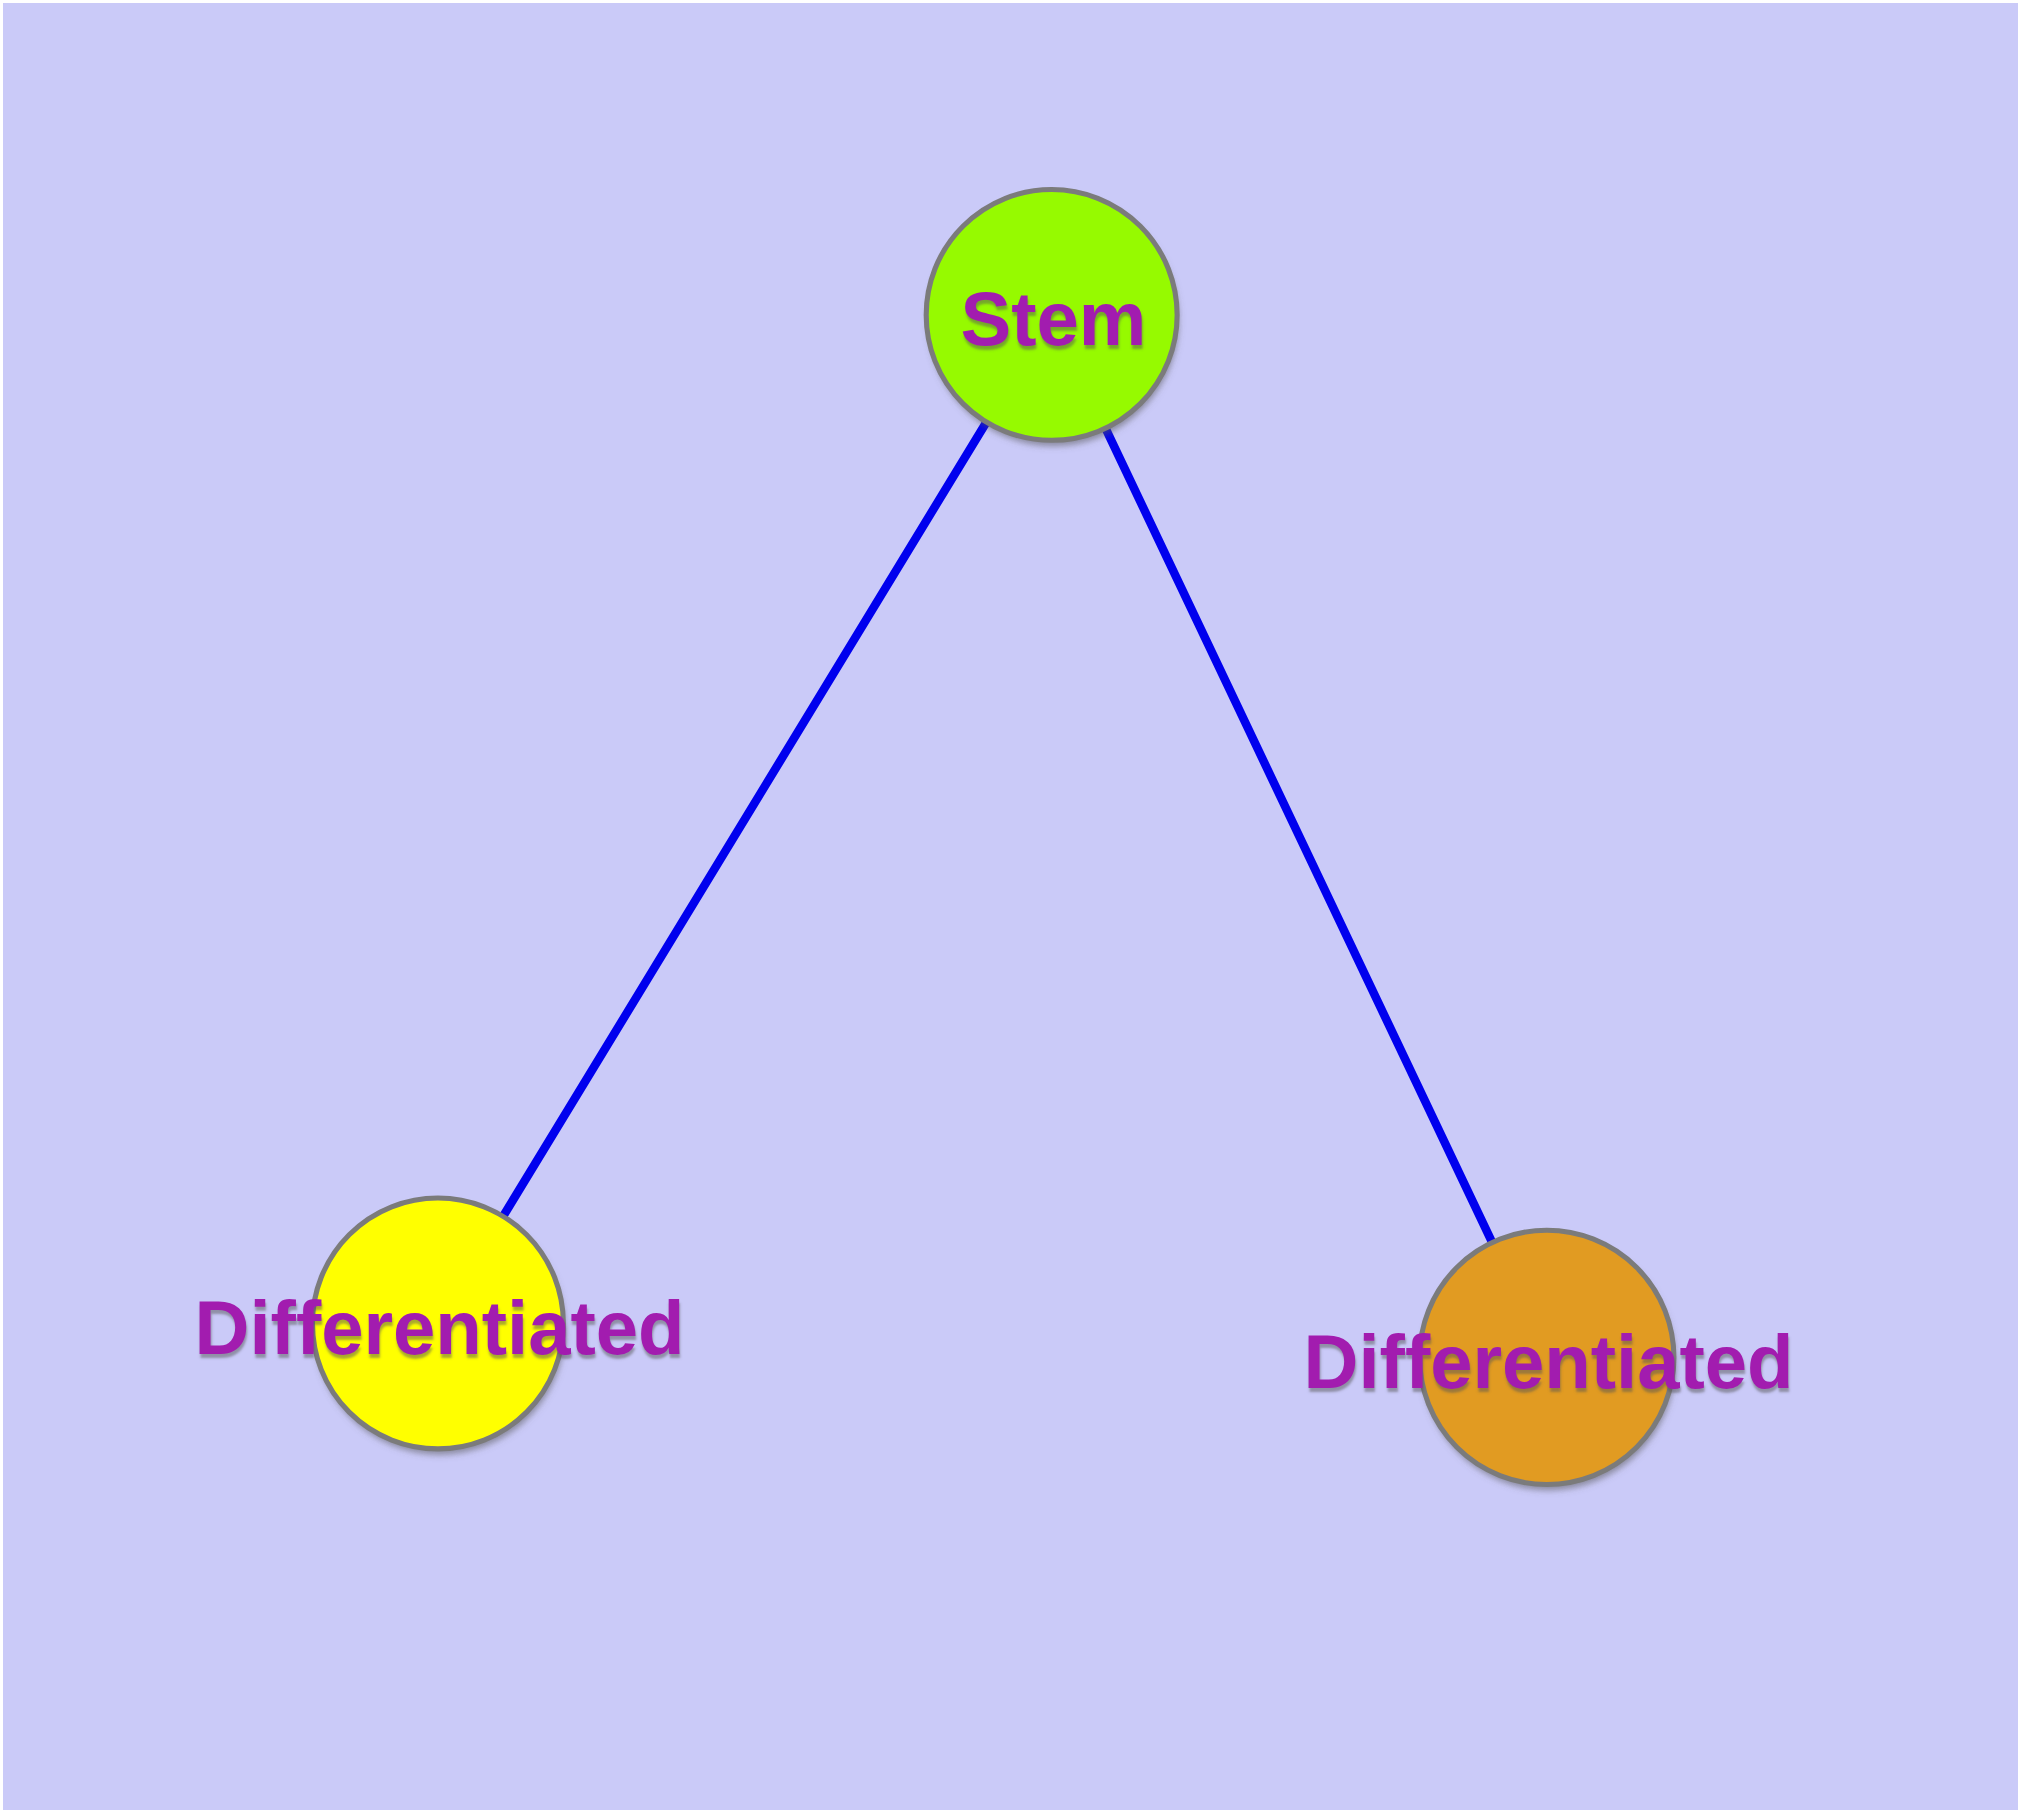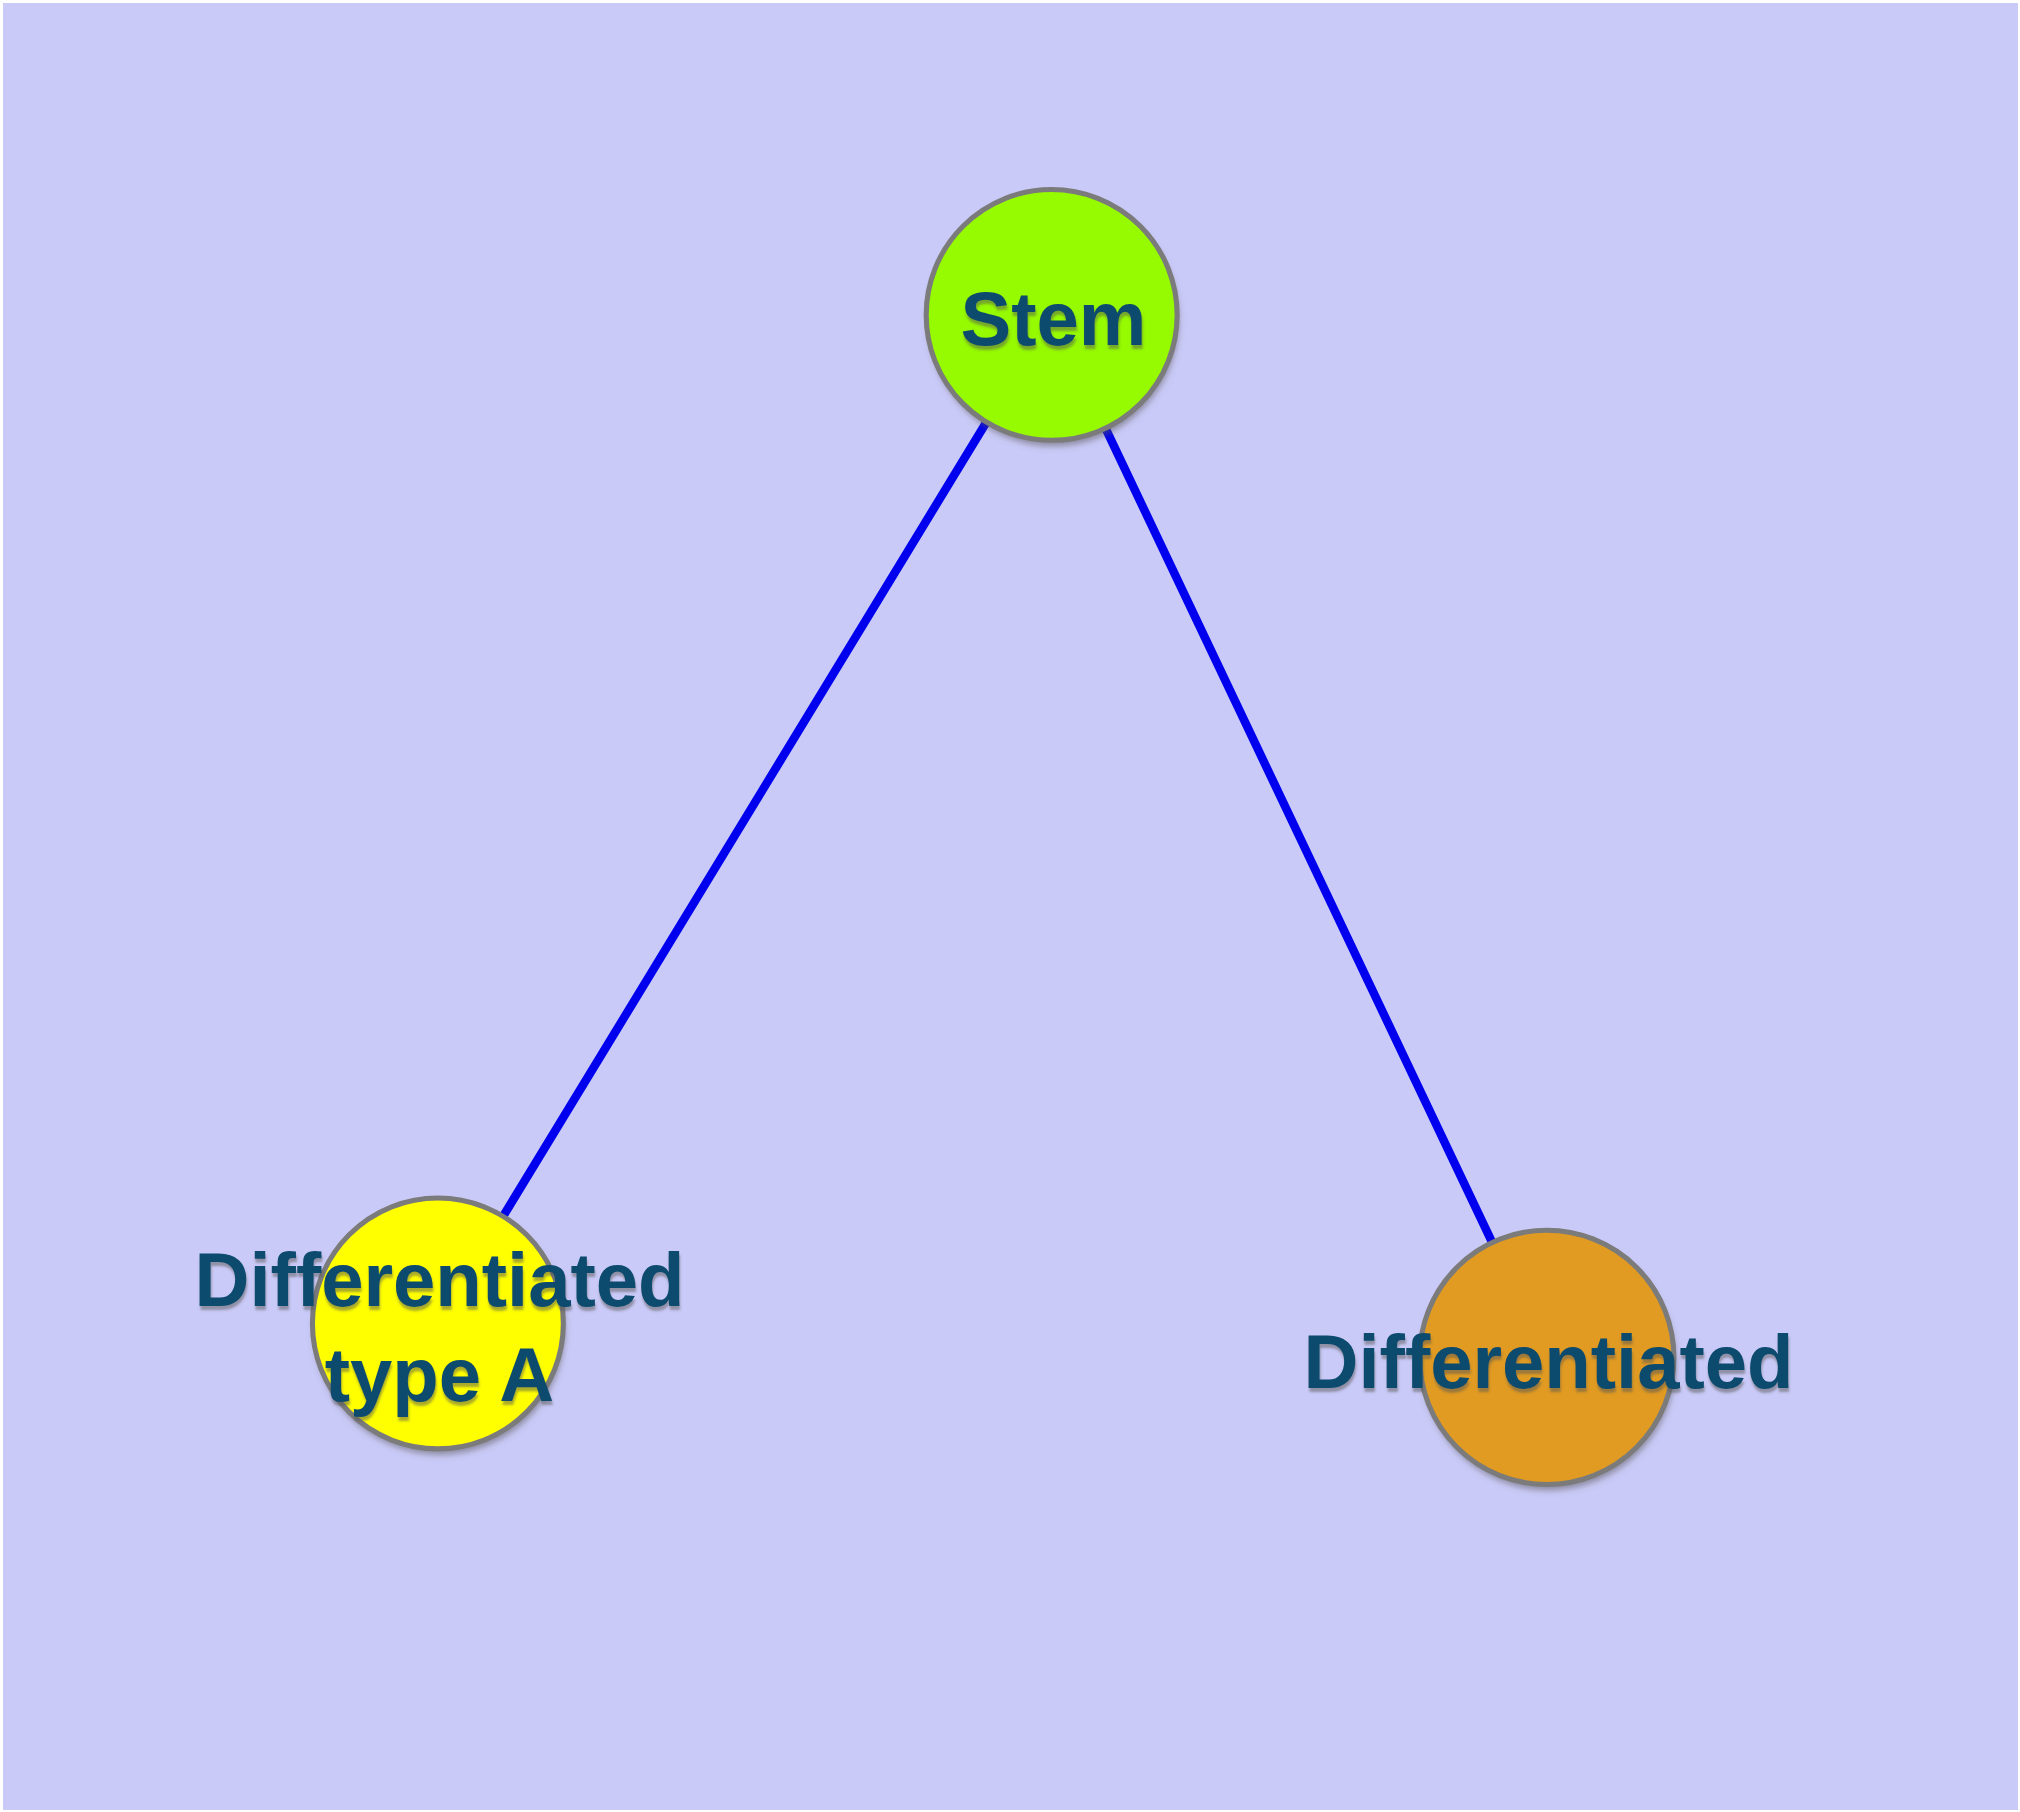--- a/index.html
+++ b/index.html
@@ -29,21 +29,21 @@
     position: absolute;
     left: 0;
     top: 0;
     width: 100%;
     height: 100%;
   }
   .node-label {
     position: absolute;
     transform: translate(-50%, -50%);
     text-align: center;
-    color: #0c4a6e;
+    color: #a21caf;
     font-weight: 700;
     font-size: 76px;
     line-height: 95px;
     white-space: nowrap;
     letter-spacing: 0;
     text-shadow: 0.8px 4.2px 2.5px rgba(85, 85, 85, 0.5);
   }
   .node-label span { display: block; }
   .label-stem   { left: 1051px; top: 315px; }
   .label-type-a { left: 437px;  top: 1324px; }
@@ -76,21 +76,20 @@
         <circle cx="1821" cy="1598" r="150" fill="none" stroke-width="6" stroke="#7b7b7b"></circle>
       </g>
     </svg>
 
     <div class="node-label label-stem">
       <span>Stem</span>
     </div>
 
     <div class="node-label label-type-a">
       <span>Differentiated</span>
-      <span>type A</span>
     </div>
 
     <div class="node-label label-type-b">
       <span>Differentiated</span>
     </div>
 
   </div>
 </div>
 
 

